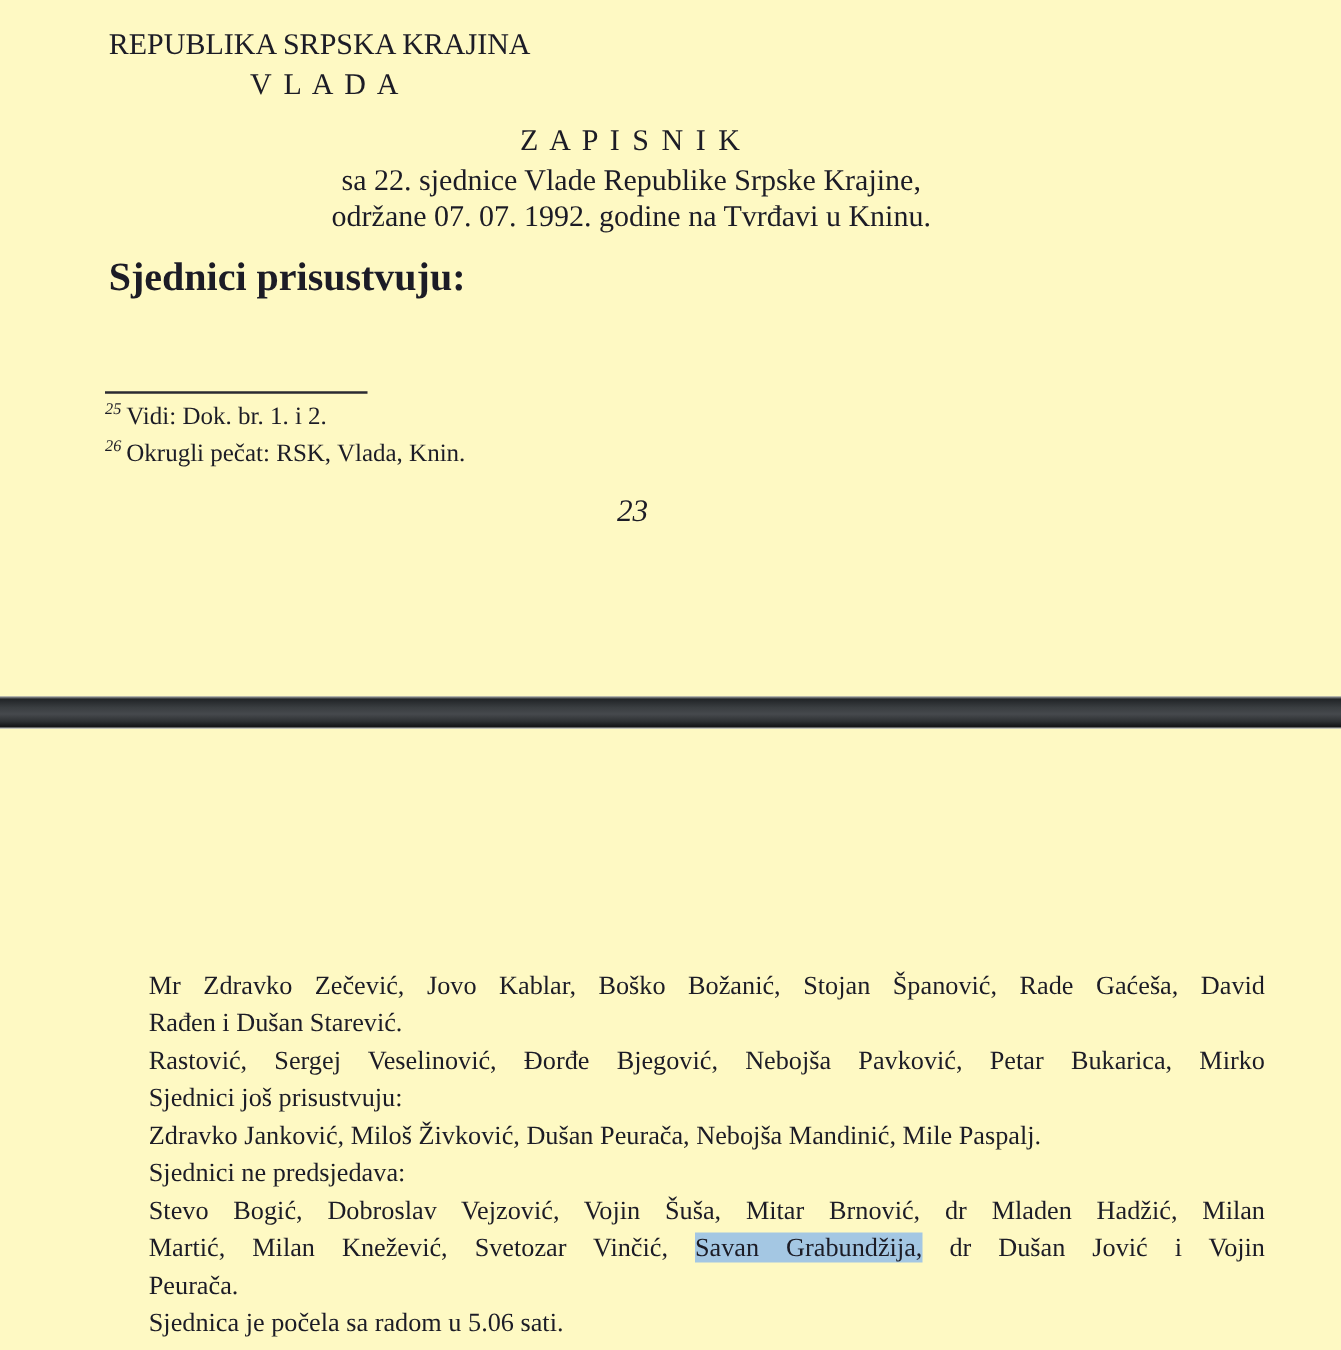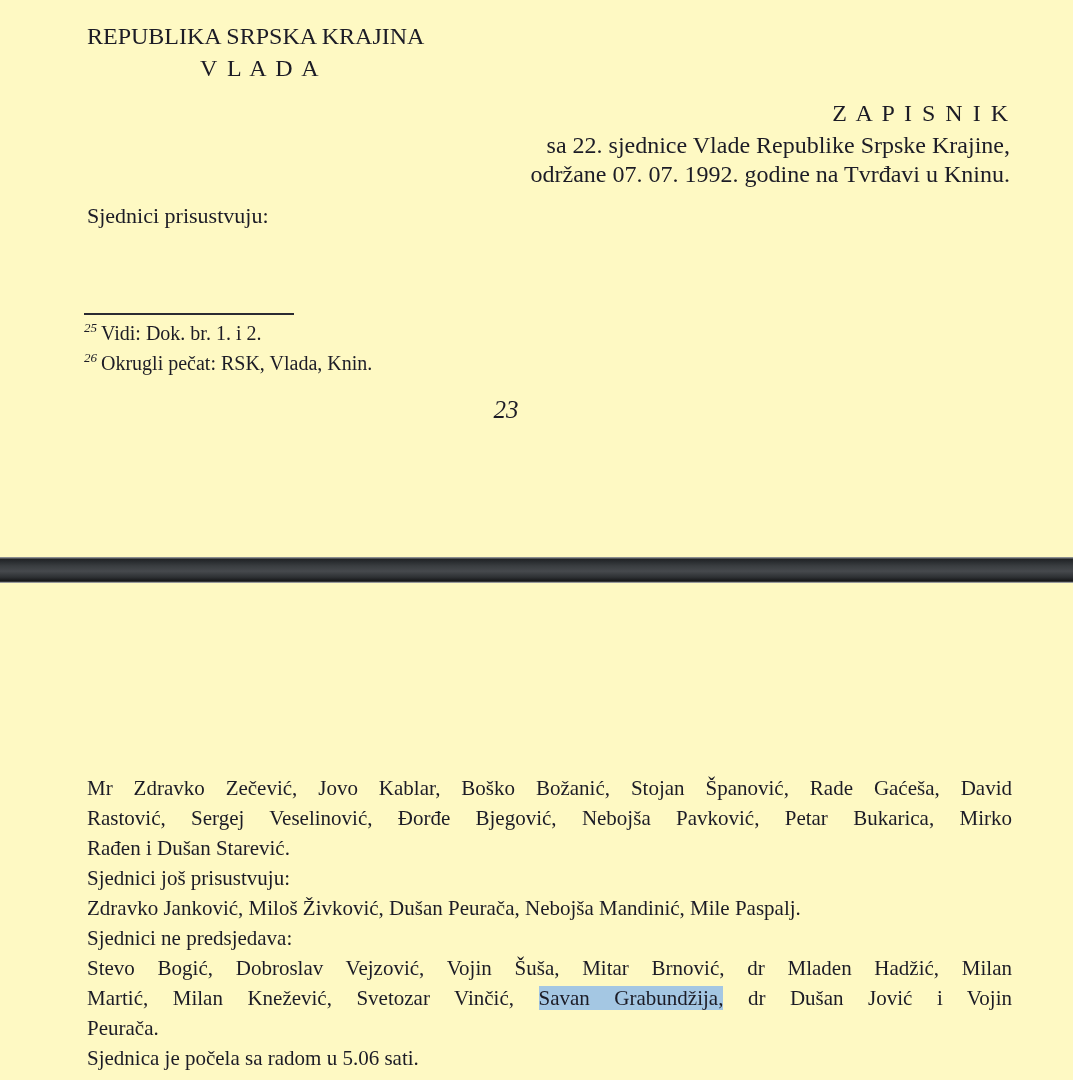--- a/index.html
+++ b/index.html
@@ -19,28 +19,29 @@
 
   
   .org-block {
     position: absolute; left: 87px; top: 20px;
     font-size: 24px; line-height: 32px;
   }
   .org-line2 { padding-left: 113px; letter-spacing: 2px; }
 
   .center-block {
     position: absolute; left: 0; top: 99px; width: 1010px;
-    text-align: right;
+    text-align: center;
     font-size: 24px; line-height: 29px;
   }
   .doc-title { letter-spacing: 2px; margin-bottom: 3px; }
 
   .attendees-heading {
     position: absolute; left: 87px; top: 203px;
-    font-size: 22px;
+    font-size: 32px;
+    font-weight: bold;
   }
 
   .footnote-rule {
     position: absolute; left: 84px; top: 313px;
     width: 210px; height: 2px;
     background: #2b2b32;
   }
   .footnote {
     position: absolute; left: 84px;
     font-size: 20px; line-height: 24px;
@@ -66,21 +67,21 @@
       #a8abad 0%, #212427 9%, #3a3e41 35%, #46494d 55%,
       #2d3033 78%, #141517 93%, #c9cbcc 100%);
   }
 
   
   .body-block {
     position: absolute; left: 87px; top: 773px;
     width: 925px;
     font-size: 21px; line-height: 30px;
   }
-  .tline { height: 30px; }
+  .tline { height: 30px; margin-left: 32px; }
   .just { text-align: justify; text-align-last: justify; }
   .hl { background: #a4c7e3; }
 </style>
 </head>
 <body>
 
 <div class="page">
 
   <div class="org-block">
     <div>REPUBLIKA SRPSKA KRAJINA</div>
@@ -100,22 +101,22 @@
   <div class="footnote fn-1"><sup>25</sup><span>Vidi: Dok. br. 1. i 2.</span></div>
 
   <div class="footnote fn-2"><sup>26</sup><span>Okrugli pečat: RSK, Vlada, Knin.</span></div>
 
   <div class="page-number">23</div>
 
   <div class="page-separator"></div>
 
   <div class="body-block">
     <div class="tline just">Mr Zdravko Zečević, Jovo Kablar, Boško Božanić, Stojan Španović, Rade Gaćeša, David</div>
+    <div class="tline">Rađen i Dušan Starević.</div>
     <div class="tline just">Rastović, Sergej Veselinović, Đorđe Bjegović, Nebojša Pavković, Petar Bukarica, Mirko</div>
-    <div class="tline">Rađen i Dušan Starević.</div>
     <div class="tline">Sjednici još prisustvuju:</div>
     <div class="tline">Zdravko Janković, Miloš Živković, Dušan Peurača, Nebojša Mandinić, Mile Paspalj.</div>
     <div class="tline">Sjednici ne predsjedava:</div>
     <div class="tline just">Stevo Bogić, Dobroslav Vejzović, Vojin Šuša, Mitar Brnović, dr Mladen Hadžić, Milan</div>
     <div class="tline just"><span>Martić, Milan Knežević, Svetozar Vinčić, </span><span class="hl">Savan Grabundžija,</span><span> dr Dušan Jović i Vojin</span></div>
     <div class="tline">Peurača.</div>
     <div class="tline">Sjednica je počela sa radom u 5.06 sati.</div>
     <div class="tline just">Sjednicom predsjedava Mr Zdravko Zečević. Konstatira da je prisutna većina, pa se moglo</div>
   </div>
 

